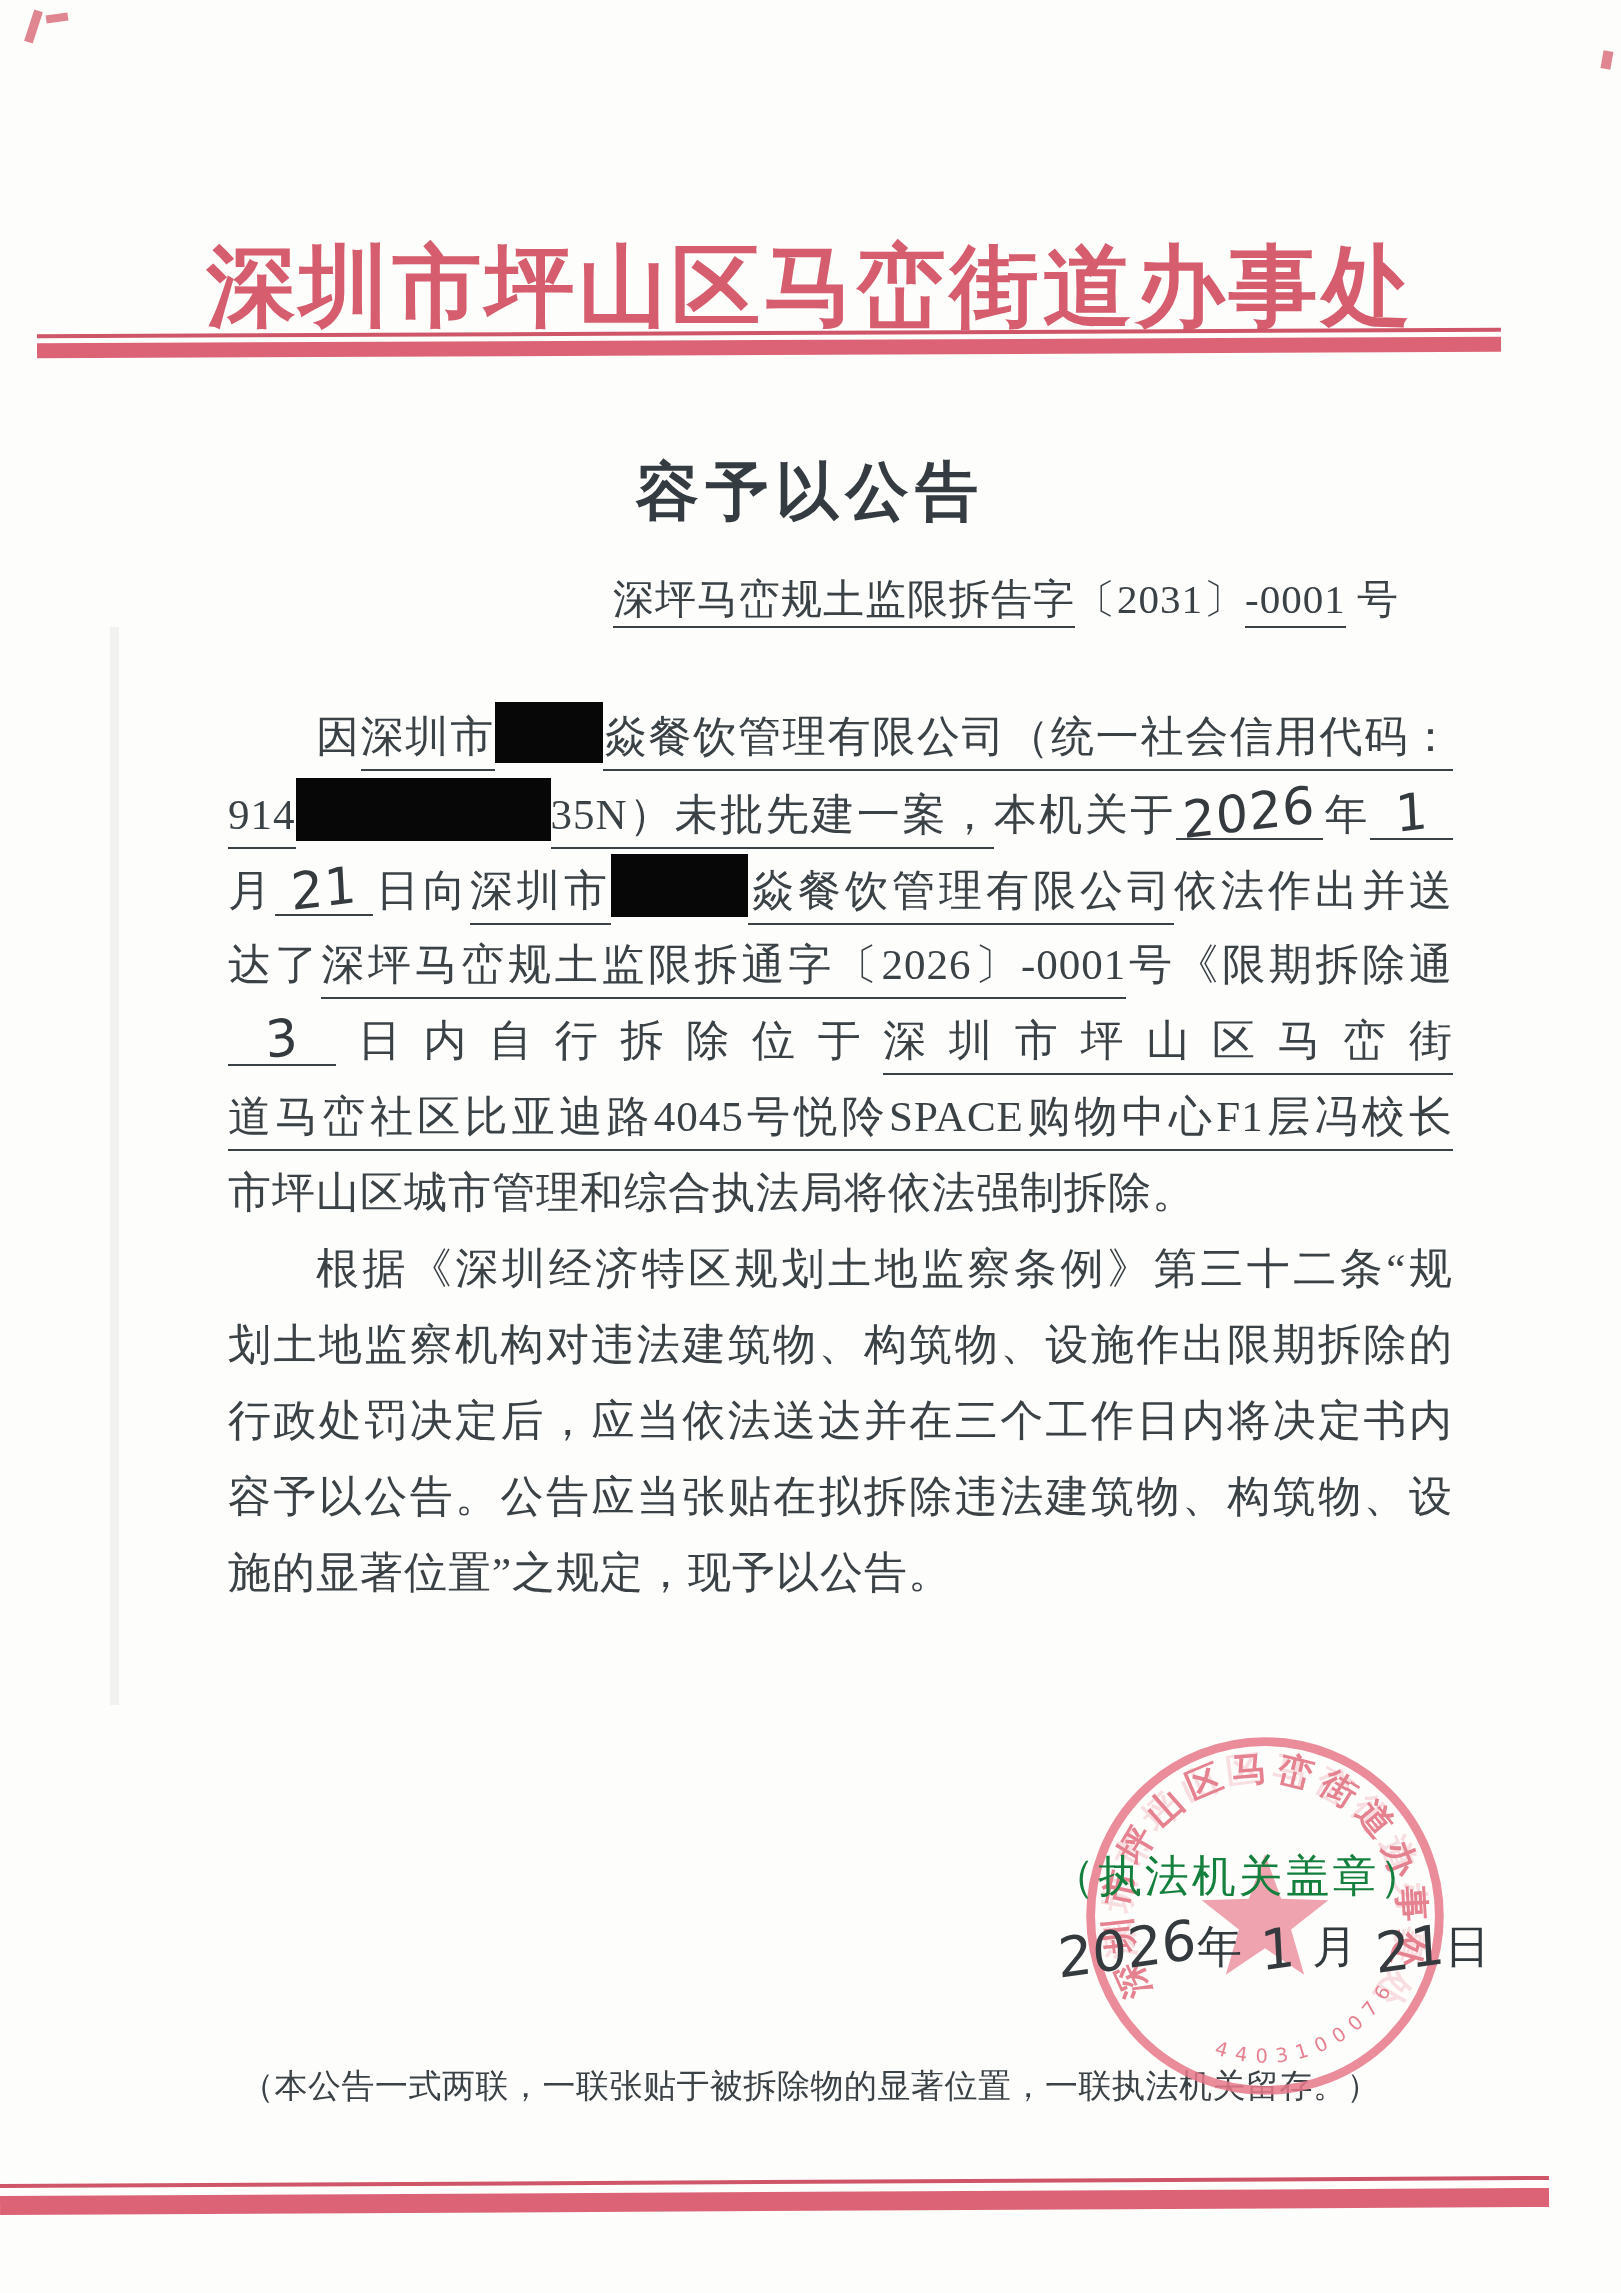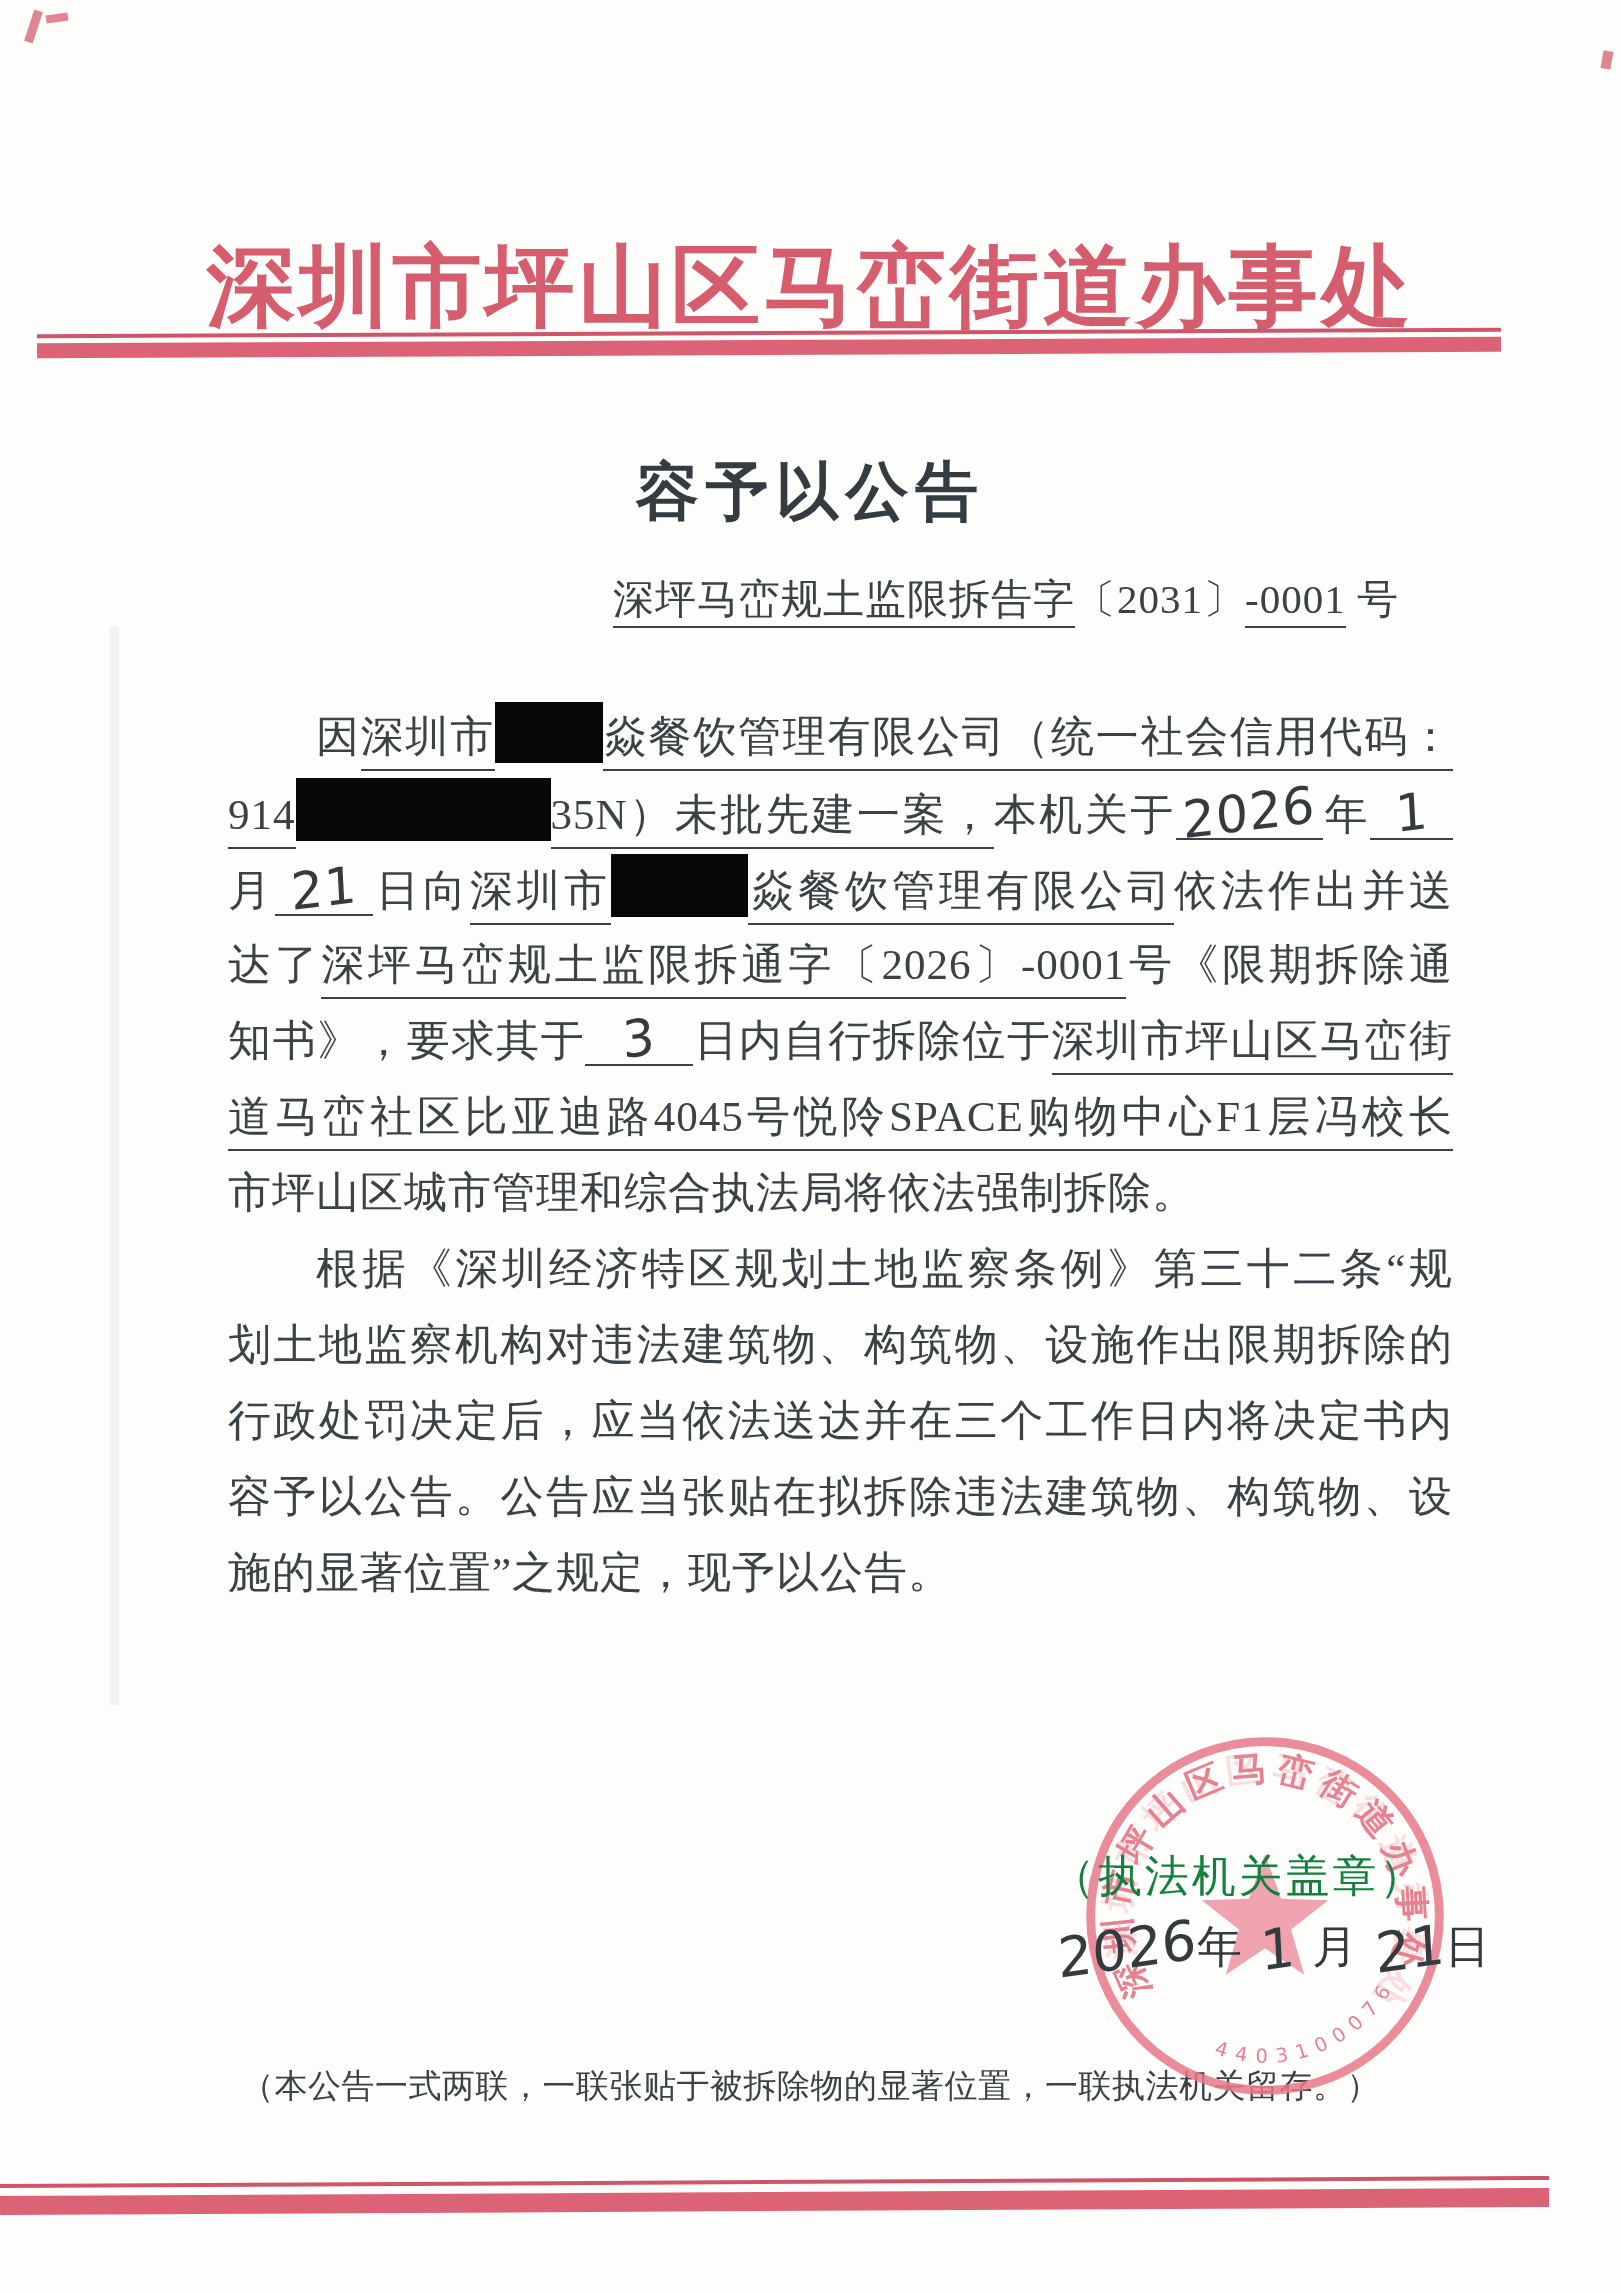--- a/index.html
+++ b/index.html
@@ -95,21 +95,21 @@
   <div class="body-text">
 
     <div class="bline indent"><span>因</span><span class="u">深圳市</span><span class="redact" style="width:108px;height:61px;"></span><span class="u">焱餐饮管理有限公司（统一社会信用代码：</span></div>
 
     <div class="bline"><span class="u">914</span><span class="redact" style="width:255px;height:63px;"></span><span class="u">35N）未批先建一案，</span><span>本机关于</span><span class="blank w150"><span class="hw">2026</span></span><span>年</span><span class="blank w85"><span class="hw">1</span></span></div>
 
     <div class="bline"><span>月</span><span class="blank w100"><span class="hw">21</span></span><span>日向</span><span class="u">深圳市</span><span class="redact" style="width:137px;height:63px;"></span><span class="u">焱餐饮管理有限公司</span><span>依法作出并送</span></div>
 
     <div class="bline"><span>达了</span><span class="u">深坪马峦规土监限拆通字〔2026〕-0001</span><span>号《限期拆除通</span></div>
 
-    <div class="bline"><span>知书》，要求其于</span><span class="blank w110"><span class="hw">3</span></span><span>日内自行拆除位于</span><span class="u">深圳市坪山区马峦街</span></div>
+    <div class="bline"><span class="blank w110"><span class="hw">3</span></span><span>日内自行拆除位于</span><span class="u">深圳市坪山区马峦街</span></div>
 
     <div class="bline"><span class="u">道马峦社区比亚迪路4045号悦阾SPACE购物中心F1层冯校长</span></div>
 
 
     <div class="bline endpara"><span>市坪山区城市管理和综合执法局将依法强制拆除。</span></div>
 
     <div class="bline indent"><span>根据《深圳经济特区规划土地监察条例》第三十二条“规</span></div>
 
     <div class="bline"><span>划土地监察机构对违法建筑物、构筑物、设施作出限期拆除的</span></div>
 

